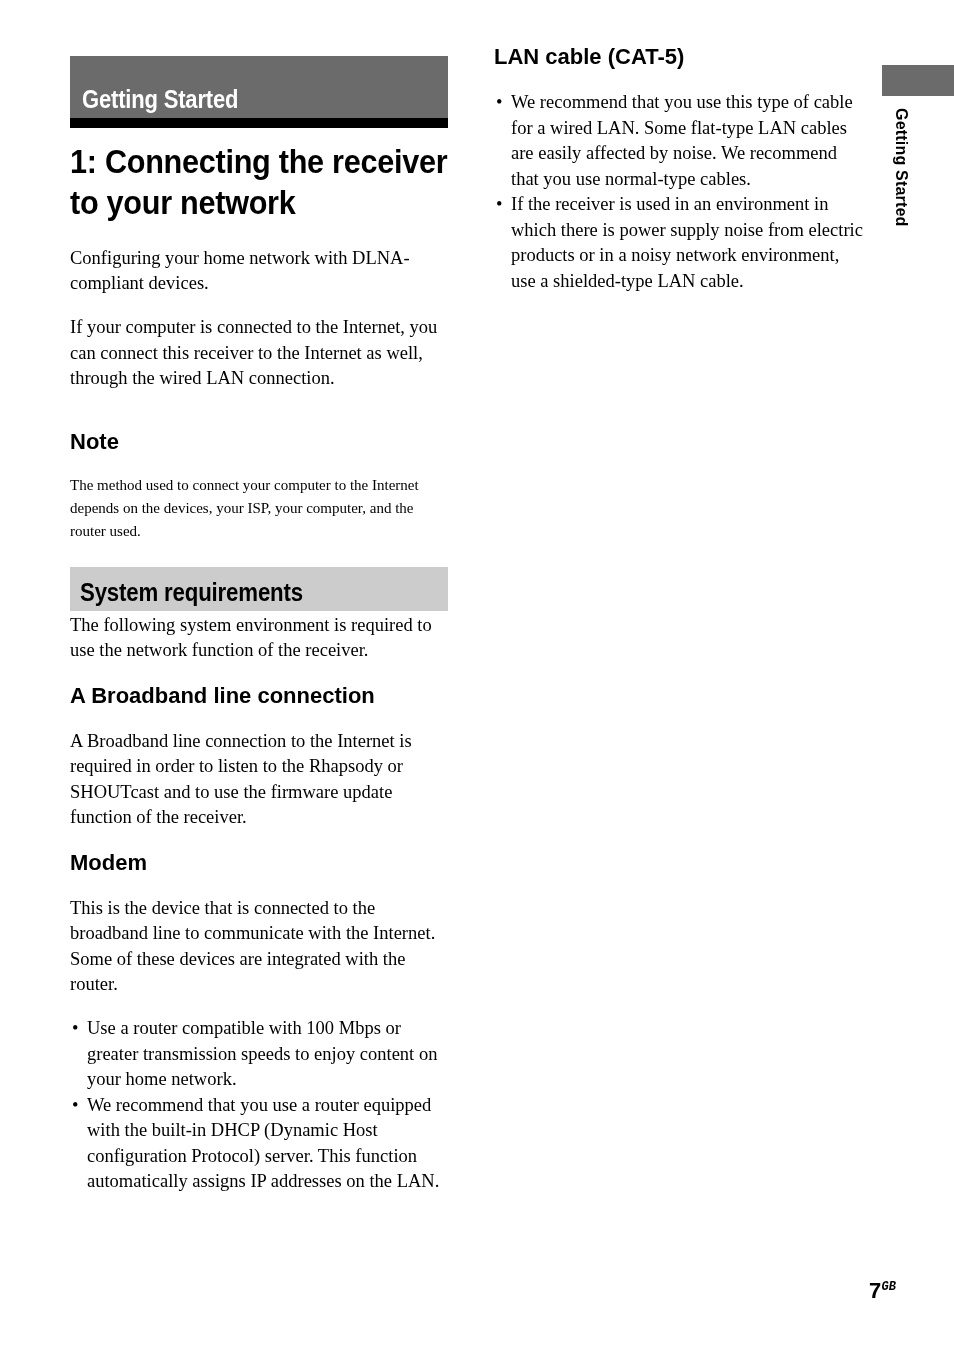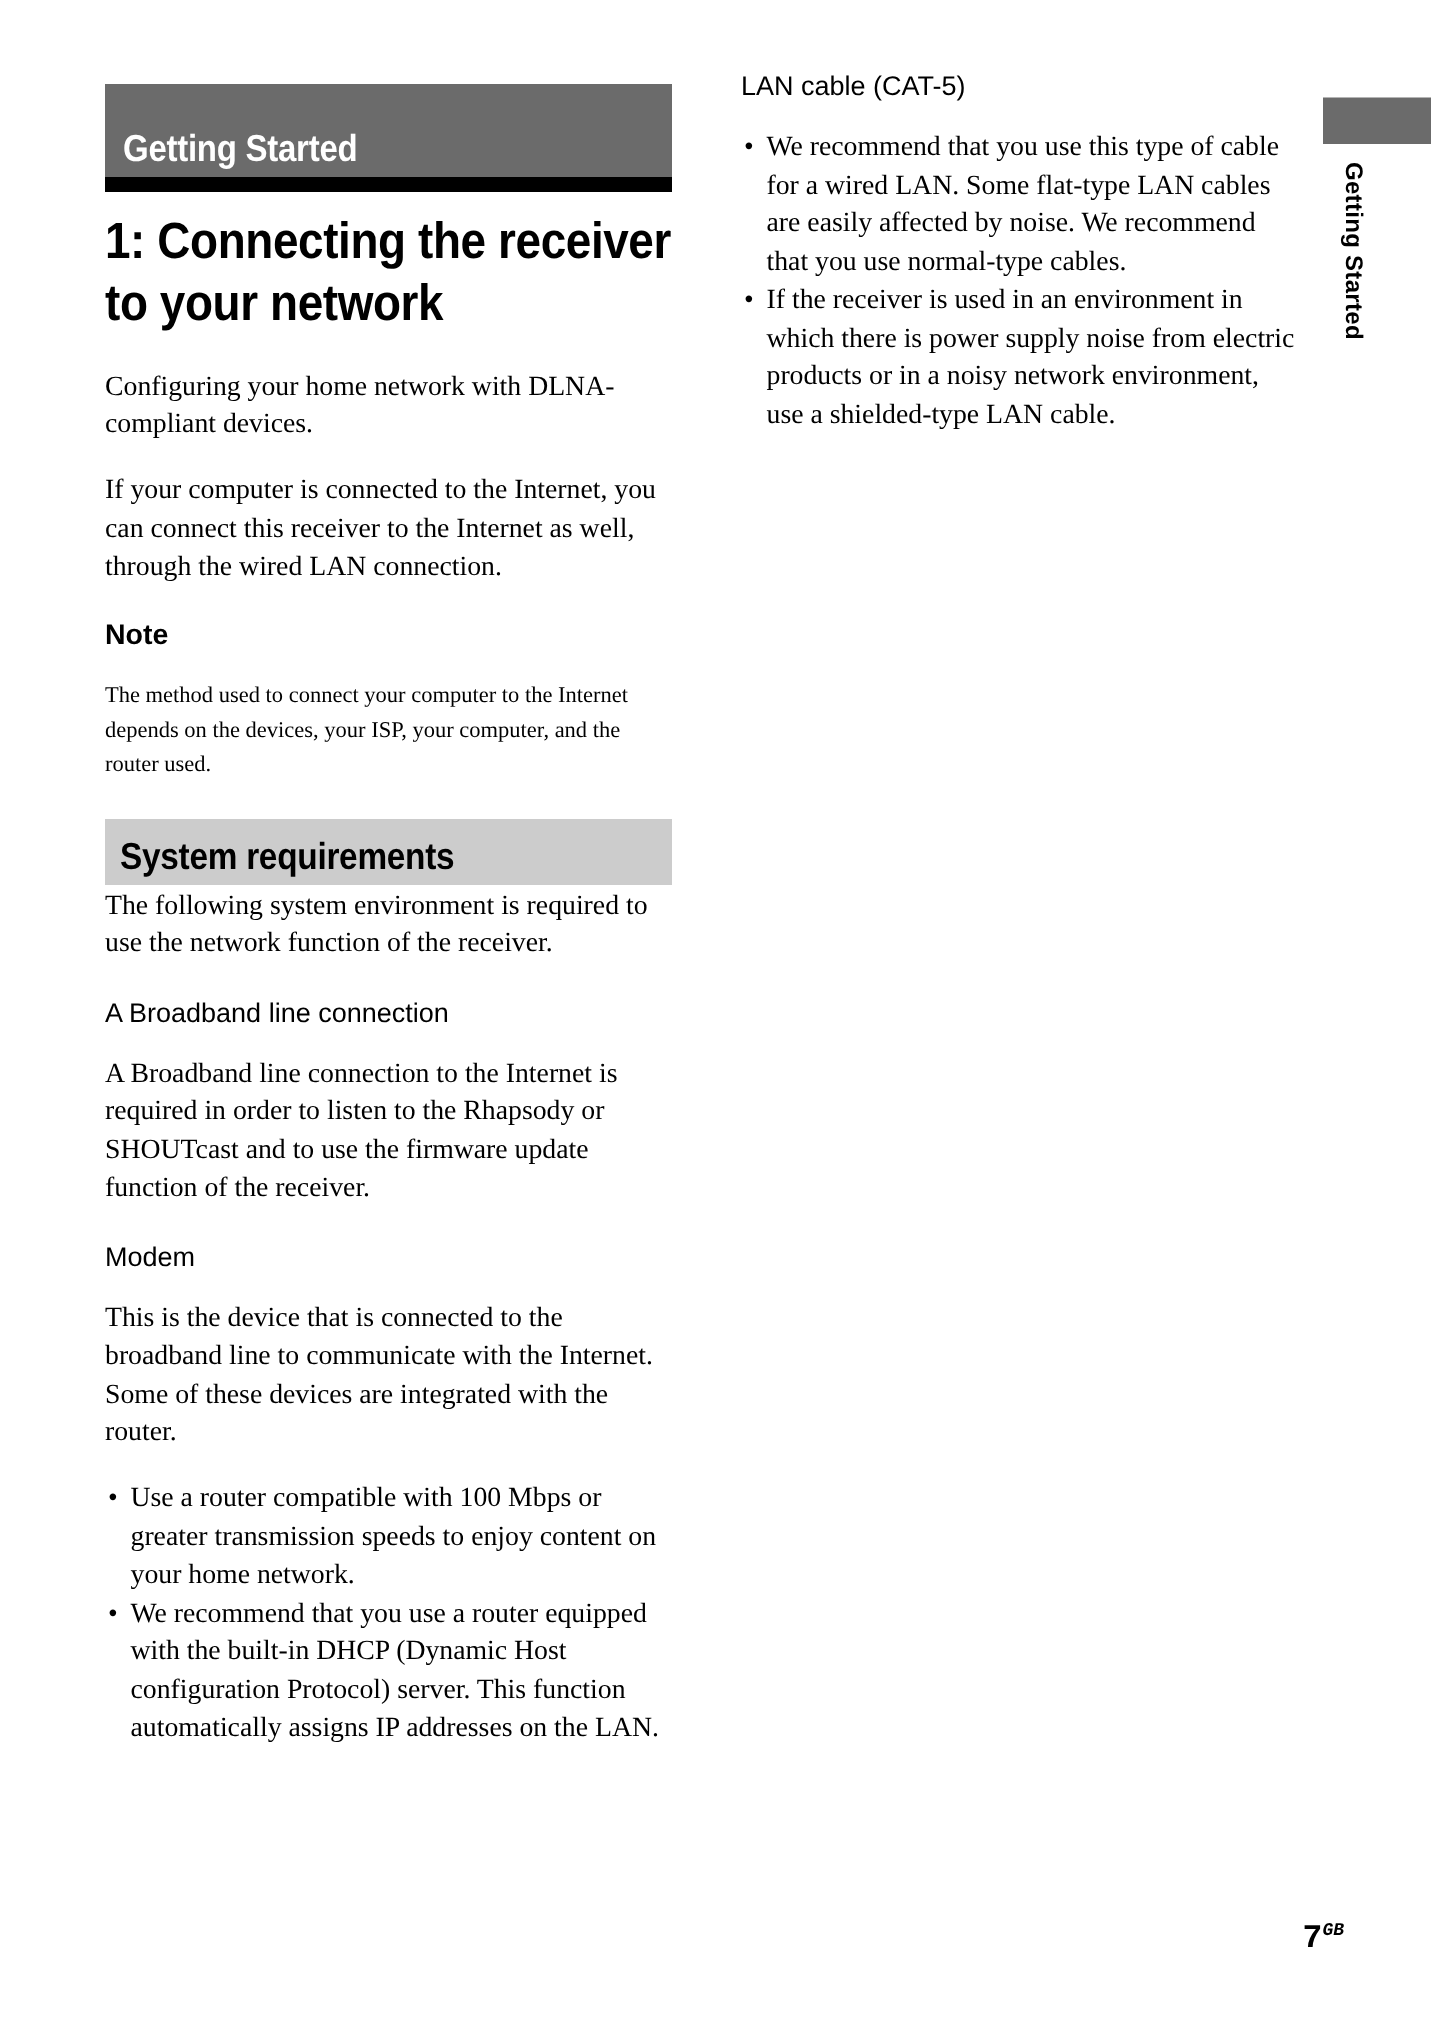--- a/index.html
+++ b/index.html
@@ -80,23 +80,23 @@
     line-height: 25.5px;
     margin-top: 2px;
     text-align: left;
   }
   .body-text.tight { margin-top: 0; }
 
   
   .note-heading {
     font-family: "Liberation Sans", sans-serif;
     font-weight: bold;
-    font-size: 19px;
+    font-size: 22px;
     line-height: 20px;
-    margin-top: 22px;
+    margin-top: 40px;
   }
   .note-body {
     font-size: 15px;
     line-height: 23px;
     margin-top: 4px;
   }
 
   
   .sub-band {
     background: #cccccc;
@@ -115,22 +115,22 @@
     line-height: 1;
     letter-spacing: -0.2px;
     color: #000000;
     transform: scaleX(0.89);
     transform-origin: left bottom;
   }
 
   
   .sub-heading {
     font-family: "Liberation Sans", sans-serif;
-    font-weight: normal;
-    font-size: 18px;
+    font-weight: bold;
+    font-size: 22px;
     line-height: 22px;
     margin-top: 21px;
   }
   .sub-heading + .body-text { margin-top: 17px; }
 
   
   ul.bullets {
     list-style: none;
     margin: 2px 0 0 0;
     padding: 0;

